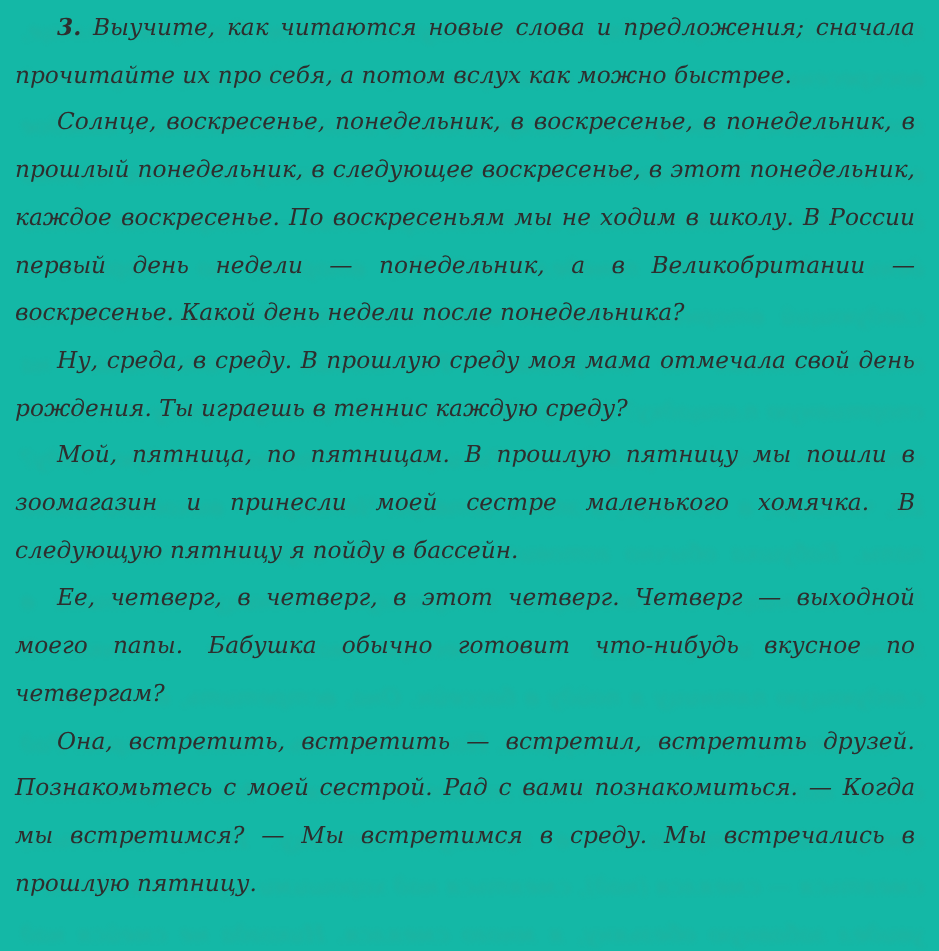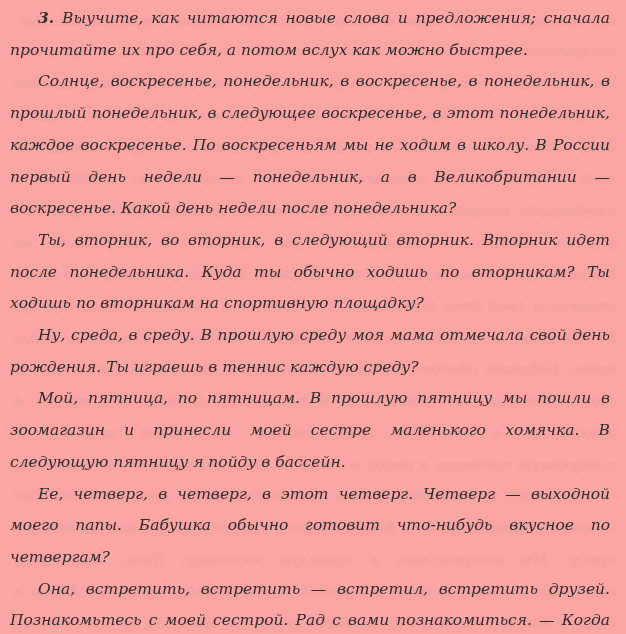--- a/index.html
+++ b/index.html
@@ -4,21 +4,21 @@
 <style>
   html, body {
     margin: 0;
     padding: 0;
     background: #ffffff;
   }
   .page {
     position: relative;
     width: 626px;
     height: 634px;
-    background: #fca5a5;
+    background: #14b8a6;
     overflow: hidden;
     font-family: "DejaVu Serif", serif;
     font-style: italic;
   }
   
   .bleedthrough {
     position: absolute;
     left: 0;
     right: 0;
     top: -26px;
@@ -54,21 +54,20 @@
 <body>
 
 <div class="page">
 
   <div class="bleedthrough" aria-hidden="true">Выучите, как читаются новые слова и предложения; сначала прочитайте их про себя, а потом вслух как можно быстрее. Солнце, воскресенье, понедельник, в воскресенье, в понедельник, в прошлый понедельник, в следующее воскресенье, в этот понедельник, каждое воскресенье. По воскресеньям мы не ходим в школу. В России первый день недели — понедельник, а в Великобритании — воскресенье. Какой день недели после понедельника? Ты, вторник, во вторник, в следующий вторник. Вторник идет после понедельника. Куда ты обычно ходишь по вторникам? Ты ходишь по вторникам на спортивную площадку? Ну, среда, в среду. В прошлую среду моя мама отмечала свой день рождения. Ты играешь в теннис каждую среду? Ее, четверг, в четверг, в этот четверг. Четверг — выходной моего папы. Бабушка обычно готовит что-нибудь вкусное по четвергам? Мой, пятница, по пятницам. В прошлую пятницу мы пошли в зоомагазин и принесли моей сестре маленького хомячка. В следующую пятницу я пойду в бассейн. Она, встретить, встретить — встретил, встретить друзей. Познакомьтесь с моей сестрой. Рад с вами познакомиться. — Когда мы встретимся? — Мы встретимся в среду. Мы встречались в прошлую пятницу. Папа, смеяться, смеяться — смеялся (над), смеяться над хорошими шутками. Когда я увидел забавную обезьяну, я много смеялся. Никогда не смейся над пожилыми людьми. Интересно, над чем он смеется.</div>
 
   <div class="textlayer">
     <p class="para"><span class="exercise-number">3.</span> <span>Выучите, как читаются новые слова и предложения; сначала прочитайте их про себя, а потом вслух как можно быстрее.</span></p>
     <div>
         <p class="para">Солнце, воскресенье, понедельник, в воскресенье, в понедельник, в прошлый понедельник, в следующее воскресенье, в этот понедельник, каждое воскресенье. По воскресеньям мы не ходим в школу. В России первый день недели — понедельник, а в Великобритании — воскресенье. Какой день недели после понедельника?</p>
-        <p class="para">Ты, вторник, во вторник, в следующий вторник. Вторник идет после понедельника. Куда ты обычно ходишь по вторникам? Ты ходишь по вторникам на спортивную площадку?</p>
         <p class="para">Ну, среда, в среду. В прошлую среду моя мама отмечала свой день рождения. Ты играешь в теннис каждую среду?</p>
         <p class="para">Мой, пятница, по пятницам. В прошлую пятницу мы пошли в зоомагазин и принесли моей сестре маленького хомячка. В следующую пятницу я пойду в бассейн.</p>
         <p class="para">Ее, четверг, в четверг, в этот четверг. Четверг — выходной моего папы. Бабушка обычно готовит что-нибудь вкусное по четвергам?</p>
         <p class="para">Она, встретить, встретить — встретил, встретить друзей. Познакомьтесь с моей сестрой. Рад с вами познакомиться. — Когда мы встретимся? — Мы встретимся в среду. Мы встречались в прошлую пятницу.</p>
       </div>
   </div>
 
 </div>
 
 </body></html>

